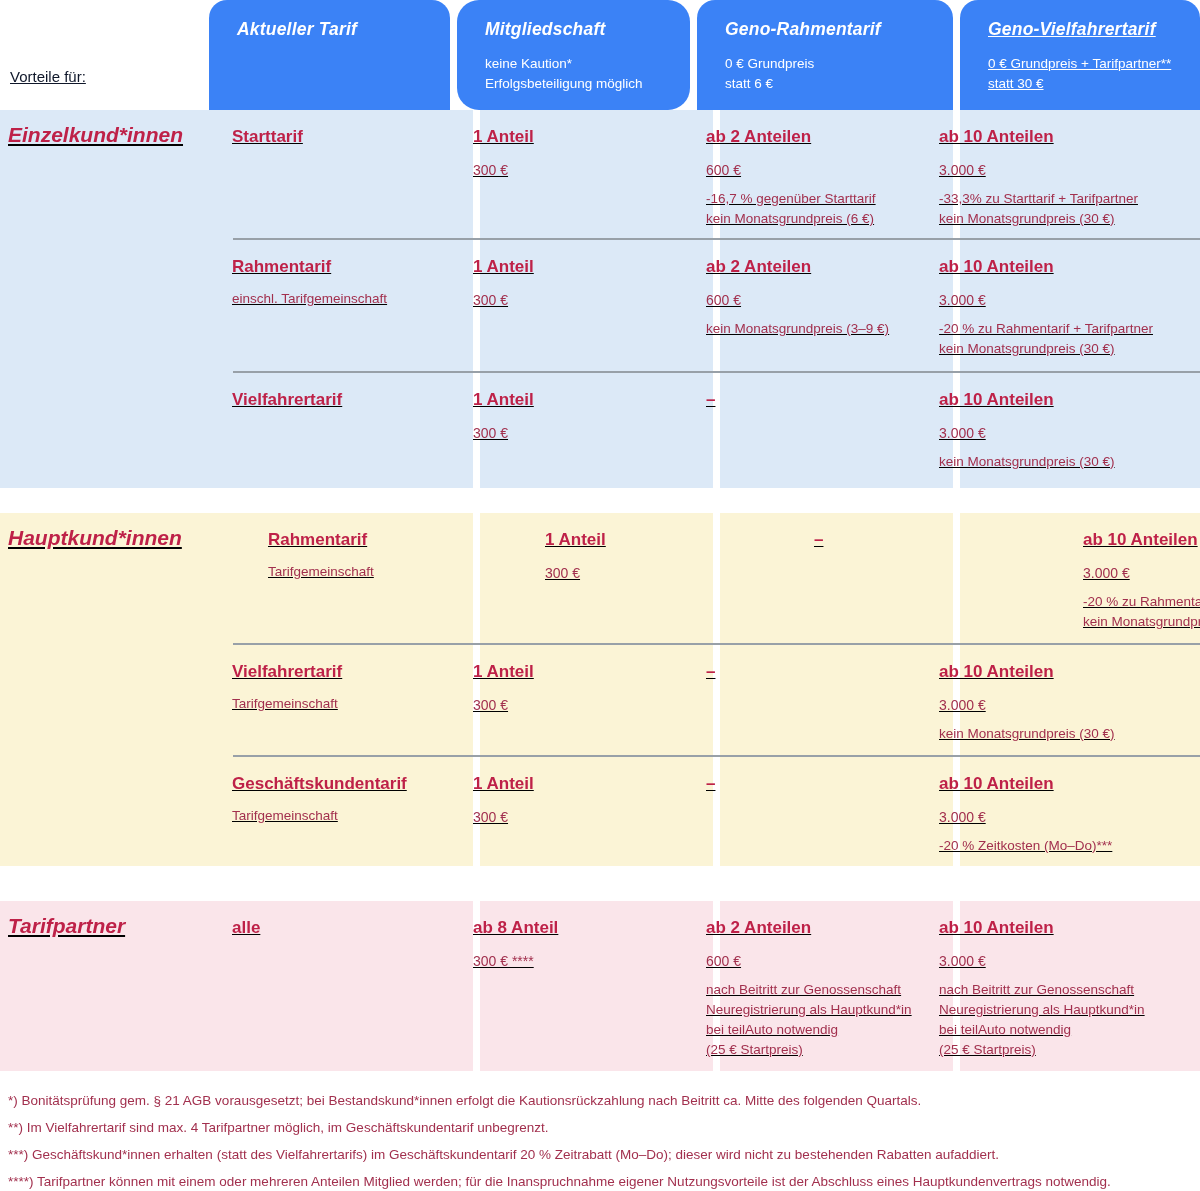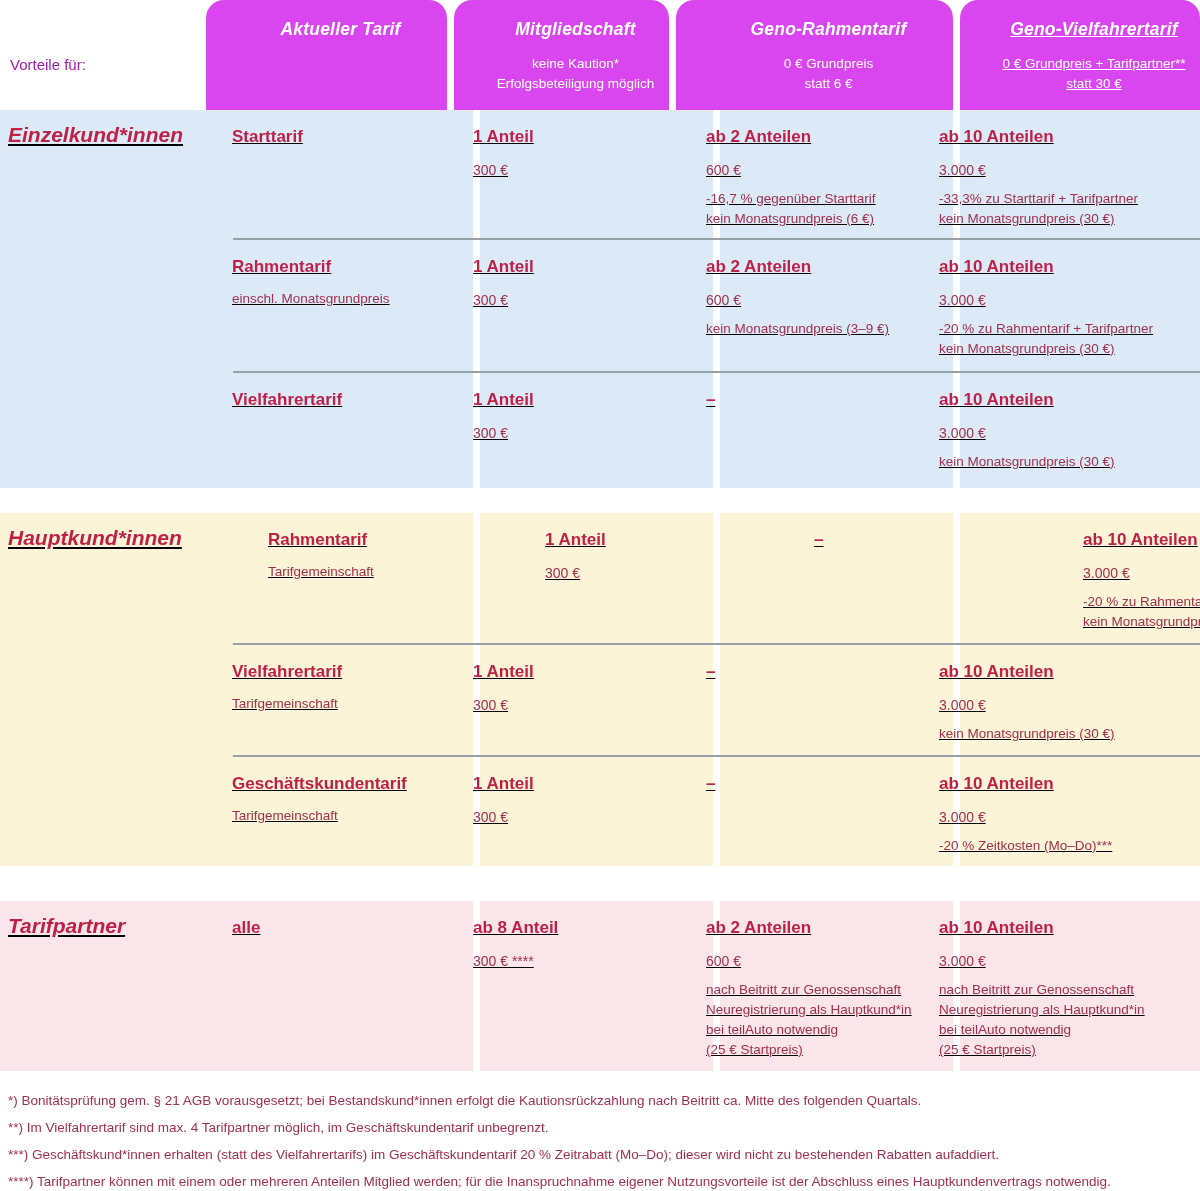--- a/index.html
+++ b/index.html
@@ -4,28 +4,28 @@
 <style>
   html,body { margin:0; padding:0; background:#ffffff; }
   .page {
     width:1200px; height:1191px; position:relative; background:#ffffff;
     font-family:"Liberation Sans", sans-serif; overflow:hidden;
   }
   
   .header-row { display:flex; height:110px; }
   .header-label {
     width:232px; box-sizing:border-box; display:flex; align-items:flex-end;
-    padding:0 0 37px 10px; color:#a21caf; font-size:15px;
+    padding:0 0 25px 10px; color:#0f172a; font-size:15px;text-decoration:underline;
   }
   .gut { width:7px; background:#ffffff; flex:0 0 auto; position:relative; z-index:2; }
   .header-block {
-    background:#d946ef; border-radius:18px 18px 0 0; color:#ffffff;
-    text-align:center; box-sizing:border-box; padding-top:19px; flex:0 0 auto;padding-left:28px;
+    background:#3b82f6; border-radius:18px 18px 0 0; color:#ffffff;
+    text-align:left; box-sizing:border-box; padding-top:19px; flex:0 0 auto;padding-left:28px;
   }
-  .hb-w1 { width:241px; } .hb-w2 { width:215px; } .hb-w3 { width:277px; } .hb-w4 { width:240px;text-decoration:underline; }
+  .hb-w1 { width:241px; } .hb-w2 { width:233px;border-radius:22px; } .hb-w3 { width:256px; } .hb-w4 { width:240px;text-decoration:underline; }
   .hb-title { font-size:17.5px; font-weight:bold; font-style:italic; letter-spacing:.2px; }
   .hb-sub { margin-top:14px; font-size:13.5px; line-height:1.45; white-space:pre-line; }
   
   .section { position:relative;text-decoration:underline; }
   .sec-blue { background:#DCE9F7; }
   .sec-yellow { background:#FBF4D6; }
   .sec-pink { background:#FAE5EA; }
   .stripe { position:absolute; top:0; bottom:0; width:7px; background:#ffffff; z-index:1; }
   .st-1 { left:473px; } .st-2 { left:713px; } .st-3 { left:953px; }
   .row { display:flex; position:relative; }
@@ -107,21 +107,21 @@
         <div class="cell-note">-33,3% zu Starttarif + Tarifpartner
 kein Monatsgrundpreis (30 €)</div>
       </div>
       <div class="divider"></div>
     </div>
 
     <div class="row h133">
       <div class="cell c-label"></div>
       <div class="cell c-tarif">
         <div class="cell-h">Rahmentarif</div>
-        <div class="cell-sub">einschl. Monatsgrundpreis</div>
+        <div class="cell-sub">einschl. Tarifgemeinschaft</div>
       </div>
       <div class="cell c-m">
         <div class="cell-h">1 Anteil</div>
         <div class="cell-price">300 €</div>
       </div>
       <div class="cell c-r">
         <div class="cell-h">ab 2 Anteilen</div>
         <div class="cell-price">600 €</div>
         <div class="cell-note">kein Monatsgrundpreis (3–9 €)</div>
       </div>

